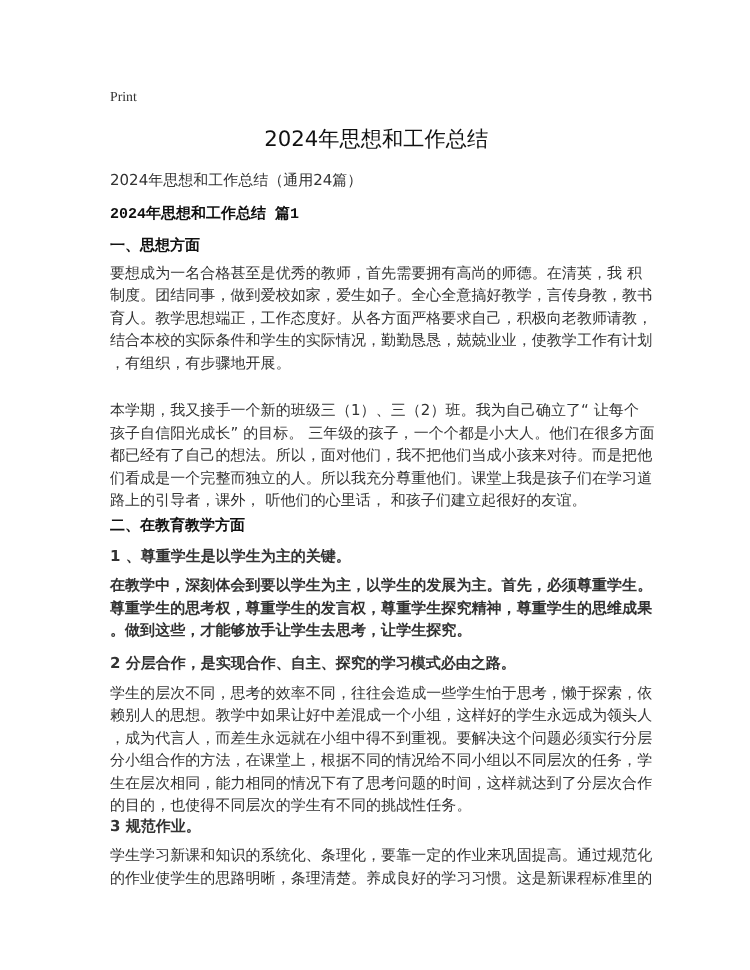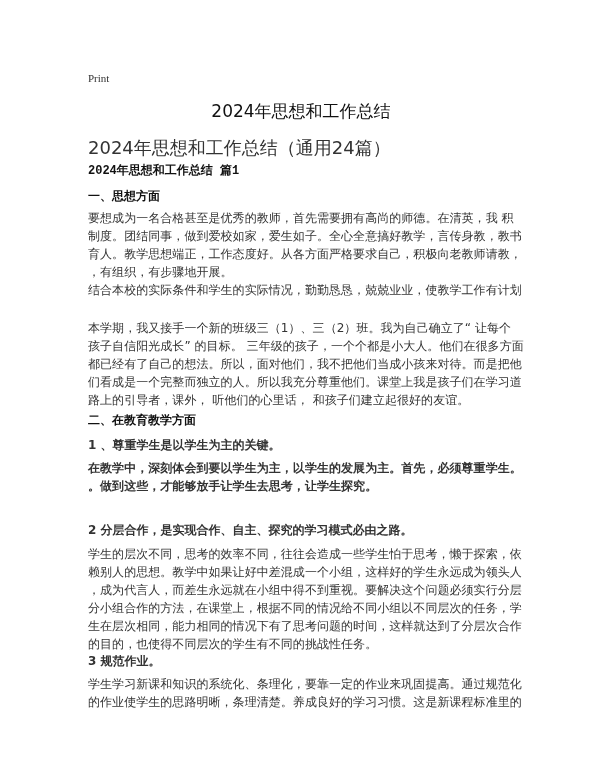--- a/index.html
+++ b/index.html
@@ -1,57 +1,58 @@
 <!DOCTYPE html>
 <html><head>
   <meta charset="utf-8">
   <style>
     html, body { margin: 0; padding: 0; background: #ffffff; }
     body { width: 600px; height: 776px; overflow: hidden; position: relative;
            font-family: "DejaVu Sans", sans-serif; color: #222; }
     .page { position: absolute; left: 88px; top: 0; width: 426px; }
     .print { position: absolute; top: 72px; left: 0; font-family: "Liberation Serif", serif; font-size: 11px; color: #333; text-align: right; }
     .title { position: absolute; top: 100px; left: 0; width: 426px; text-align: center; font-size: 17px; color: #111; }
-    .subtitle { position: absolute; top: 136px; left: 0; font-size: 18px; color: #333; }
+    .subtitle { position: absolute; top: 136px; left: 0; font-size: 12px; color: #333; }
     .h-bold { position: absolute; left: 0; font-family: Liberation Mono, monospace; font-weight: bold; font-size: 12px; color: #111; }
     .para { position: absolute; left: 0; width: 426px; font-size: 12px; line-height: 18px; color: #333; text-align: justify; word-break: break-all; }
     .line { display: block; white-space: nowrap; text-align: left; letter-spacing: 0.05px; }
     .item { position: absolute; left: 0; font-size: 12px; color: #333; font-weight: bold; }
   </style>
 </head>
 <body>
 
 <div class="page">
   <div class="print">Print</div>
   <div class="title">2024年思想和工作总结</div>
   <div class="subtitle">2024年思想和工作总结（通用24篇）</div>
   <div class="h-bold" style="top:162px;">2024年思想和工作总结 篇1</div>
   <div class="h-bold" style="top:188px;">一、思想方面</div>
 
   <div class="para" style="top:209px;">
     <span class="line">要想成为一名合格甚至是优秀的教师，首先需要拥有高尚的师德。在清英，我 积</span>
     <span class="line">制度。团结同事，做到爱校如家，爱生如子。全心全意搞好教学，言传身教，教书</span>
     <span class="line">育人。教学思想端正，工作态度好。从各方面严格要求自己，积极向老教师请教，</span>
+    <span class="line">结合本校的实际条件和学生的实际情况，勤勤恳恳，兢兢业业，使教学工作有计划</span>
     <span class="line">，有组织，有步骤地开展。</span>
-    <span class="line">结合本校的实际条件和学生的实际情况，勤勤恳恳，兢兢业业，使教学工作有计划</span>
   </div>
 
   <div class="para" style="top:319px;">
     <span class="line">本学期，我又接手一个新的班级三（1）、三（2）班。我为自己确立了“ 让每个</span>
     <span class="line">孩子自信阳光成长” 的目标。 三年级的孩子，一个个都是小大人。他们在很多方面</span>
     <span class="line">都已经有了自己的想法。所以，面对他们，我不把他们当成小孩来对待。而是把他</span>
     <span class="line">们看成是一个完整而独立的人。所以我充分尊重他们。课堂上我是孩子们在学习道</span>
     <span class="line">路上的引导者，课外， 听他们的心里话， 和孩子们建立起很好的友谊。</span>
   </div>
 
   <div class="h-bold" style="top:412px;">二、在教育教学方面</div>
   <div class="item" style="top:437px;">1 、尊重学生是以学生为主的关键。</div>
 
   <div class="para" style="top:459px;font-weight:bold;">
     <span class="line">在教学中，深刻体会到要以学生为主，以学生的发展为主。首先，必须尊重学生。</span>
+    <span class="line">尊重学生的思考权，尊重学生的发言权，尊重学生探究精神，尊重学生的思维成果</span>
     <span class="line">。做到这些，才能够放手让学生去思考，让学生探究。</span>
   </div>
 
   <div class="item" style="top:522px;">2 分层合作，是实现合作、自主、探究的学习模式必由之路。</div>
 
   <div class="para" style="top:545px;">
     <span class="line">学生的层次不同，思考的效率不同，往往会造成一些学生怕于思考，懒于探索，依</span>
     <span class="line">赖别人的思想。教学中如果让好中差混成一个小组，这样好的学生永远成为领头人</span>
     <span class="line">，成为代言人，而差生永远就在小组中得不到重视。要解决这个问题必须实行分层</span>
     <span class="line">分小组合作的方法，在课堂上，根据不同的情况给不同小组以不同层次的任务，学</span>

